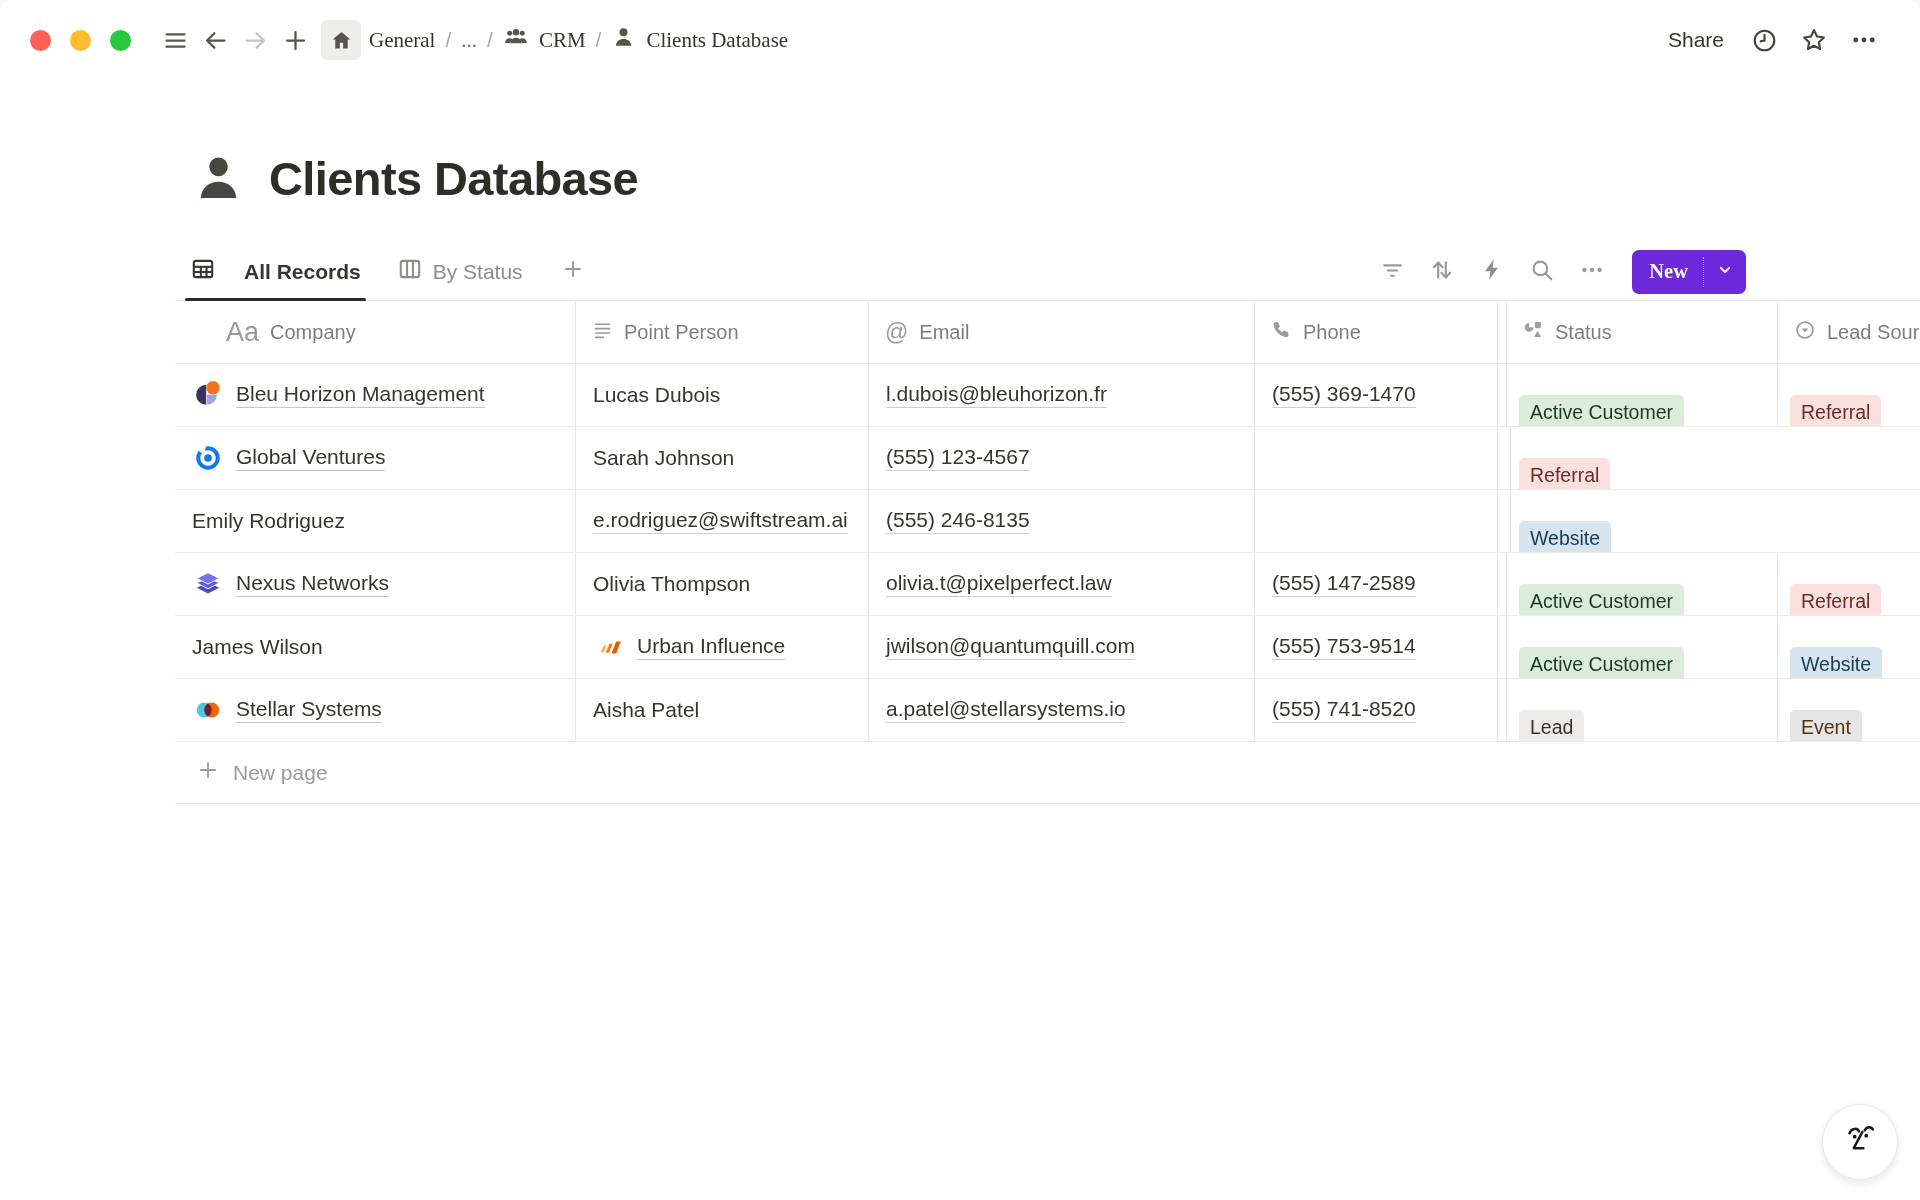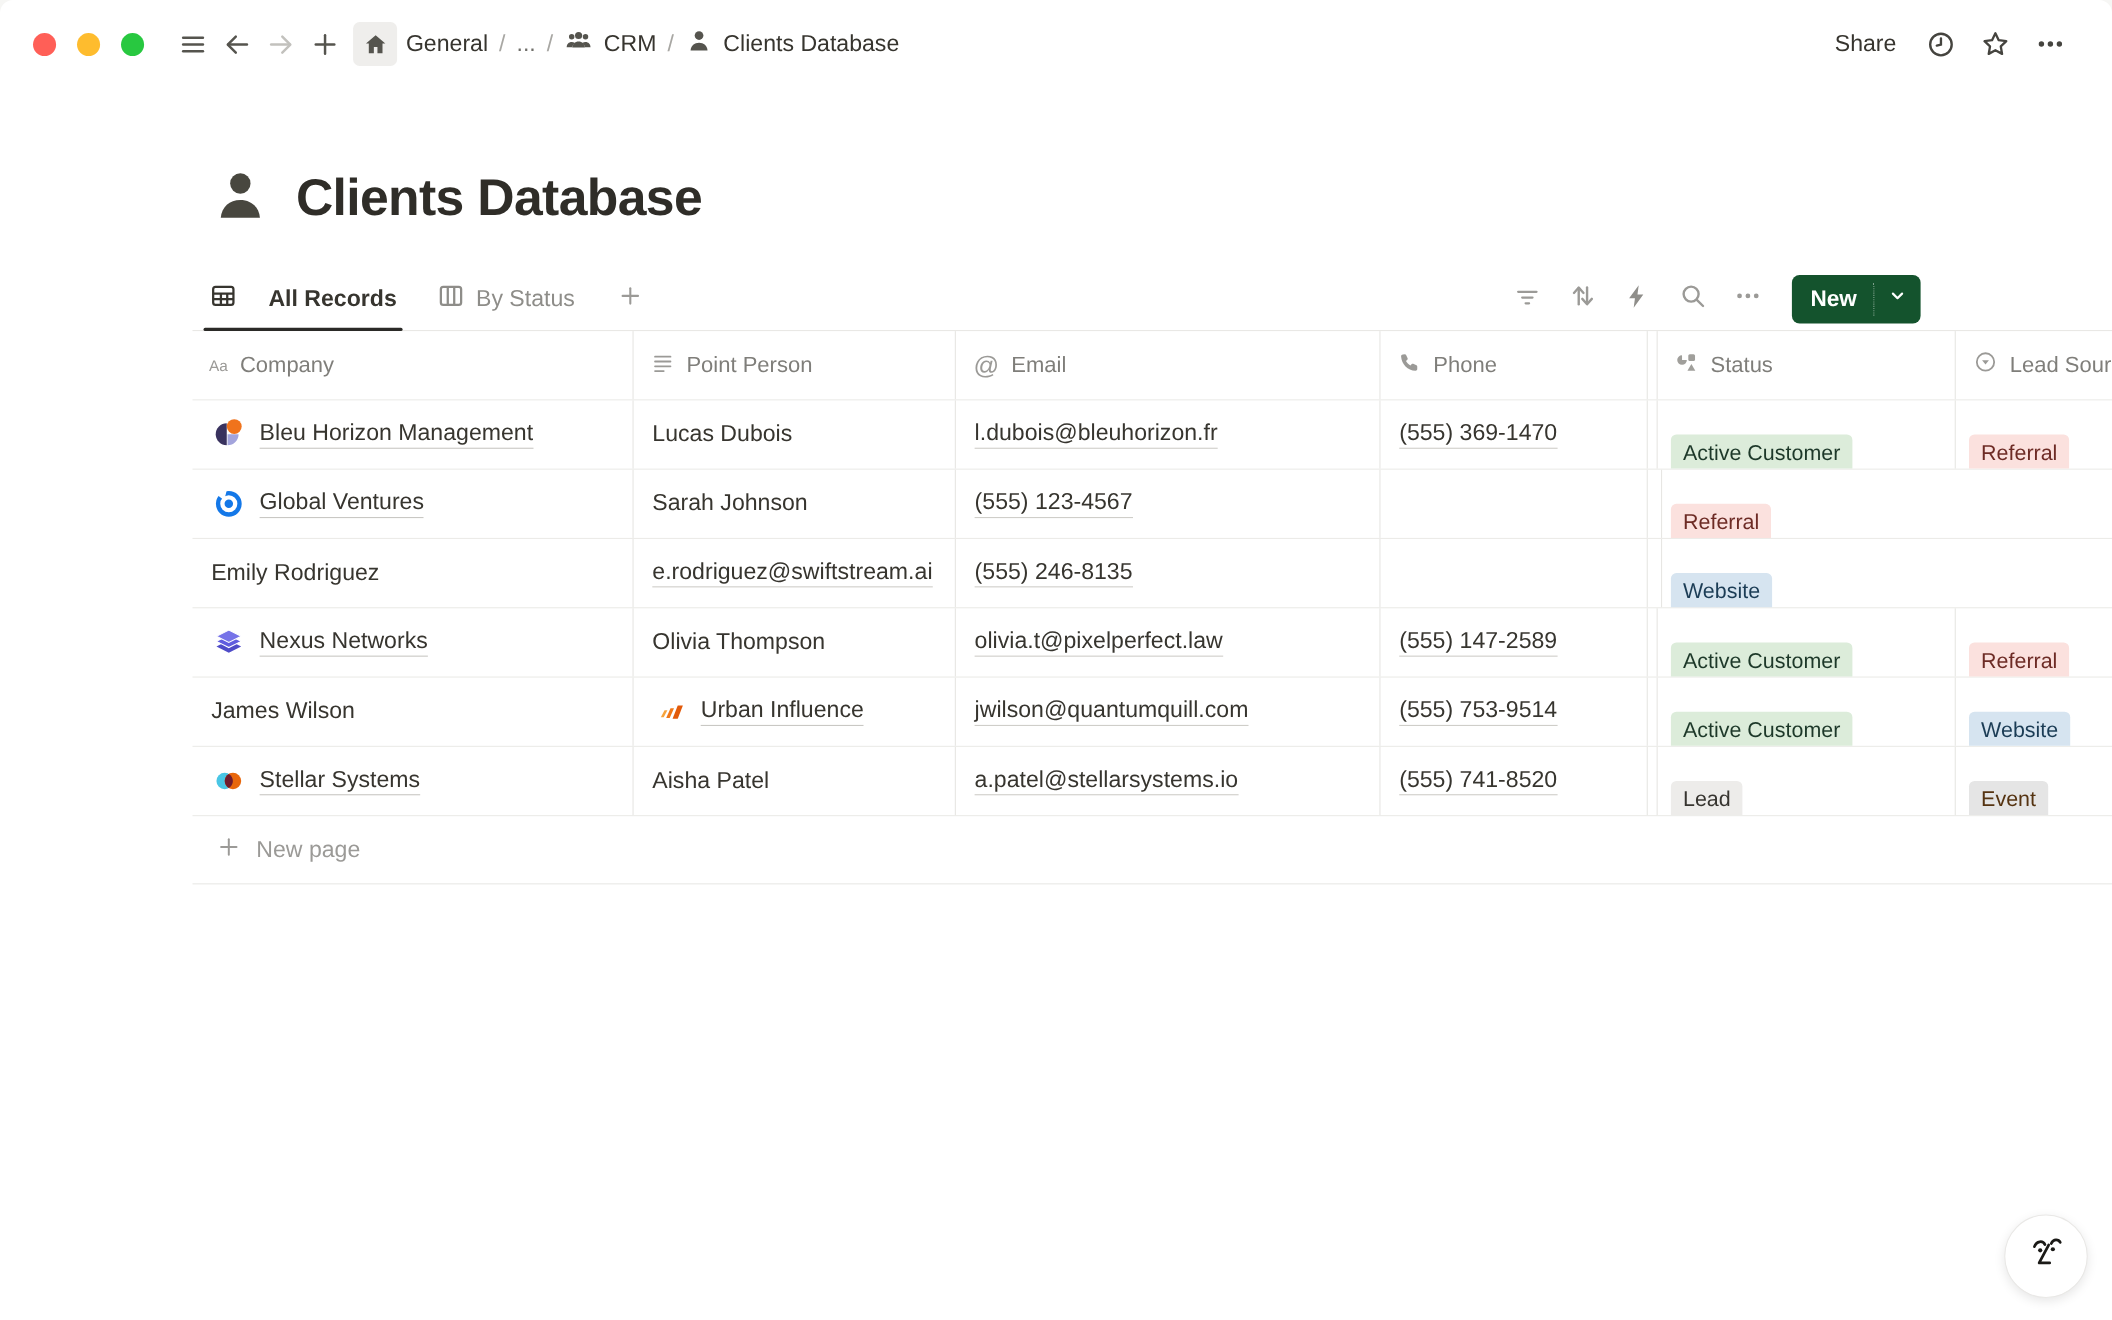--- a/index.html
+++ b/index.html
@@ -8,21 +8,21 @@
   .window { width:1920px; height:1200px; background:#fff; border-radius:12px 12px 0 0; overflow:hidden; position:relative; }
 
   
   .topbar { height:80px; display:flex; align-items:center; padding:0 36px 0 30px; }
   .traffic { display:flex; gap:19px; margin-right:24px; }
   .traffic .dot { width:21px; height:21px; border-radius:50%; }
   .icon-btn { width:40px; height:40px; display:flex; align-items:center; justify-content:center; border-radius:6px; flex:0 0 auto; }
   .icon-btn svg { display:block; }
   .home-chip { background:#EFEEEC; }
   .crumbs { display:flex; align-items:center; font-size:21px; margin-left:6px; }
-  .crumb { display:flex; align-items:center; gap:10px; padding:4px 8px; border-radius:6px; color:#37352F; white-space:nowrap; }
+  .crumb { display:flex; align-items:center; gap:10px; padding:4px 8px; border-radius:6px; color:#37352F; white-space:nowrap;font-family:Liberation Serif, serif; }
   .crumb.dim { color:#6F6E69; }
   .crumb-sep { color:#A8A7A3; padding:0 2px; }
   .topbar-right { margin-left:auto; display:flex; align-items:center; gap:10px; }
   .share { font-size:21px; color:#37352F; padding:6px 10px; border-radius:6px; }
 
   
   .content { margin-left:175px; }
   .title-row { margin-top:70px; padding-left:15px; display:flex; align-items:center; gap:22px; }
   .title-row svg { display:block; }
   .page-title { font-size:47px; font-weight:700; letter-spacing:-0.6px; color:#2F2D28; }
@@ -48,21 +48,21 @@
   .hcell:last-child, .cell:last-child { border-right:none; }
   .thead, .trow { border-bottom:1px solid #ECEBE8; }
   .trow { height:63px; }
   .cell { display:flex; align-items:center; padding-left:17px; font-size:21px; border-right:1px solid #E7E6E3; overflow:hidden; white-space:nowrap; }
   .cell.company { padding-left:18px; gap:13px; }
   .cell .logo { flex:0 0 auto; display:flex; }
   .page-link { font-weight:500; color:#37352F; border-bottom:1.5px solid #C9C8C4; padding-bottom:1px; }
   .ulink { color:#37352F; border-bottom:1.5px solid #CFCEC9; padding-bottom:1px; }
   .badge-cell { padding-left:12px; }
   .badge { font-size:19.5px; line-height:1; padding:8px 11px 8px; border-radius:5px; white-space:nowrap;margin-top:36px; }
-  .aa { font-size:14px; color:#9B9A97; letter-spacing:0; }
+  .aa { font-size:27px; color:#9B9A97; letter-spacing:0;margin-left:36px; }
   .at { font-size:23px; color:#9B9A97; }
   .newpage-row { height:62px; display:flex; align-items:center; gap:13px; padding-left:21px; color:#9B9A97; font-size:21px; border-bottom:1px solid #E9E8E5; }
 
   
   .ai-fab { position:absolute; right:22px; bottom:20px; width:76px; height:76px; border-radius:50%; background:#fff; border:1px solid #E9E8E6; box-shadow:0 3px 10px rgba(0,0,0,0.10); display:flex; align-items:center; justify-content:center; }
 </style>
 </head>
 <body>
 
 <div class="window">
@@ -271,21 +271,21 @@
         </div>
         <div class="tool-btn">
           <span>
             <svg width="26" height="26" viewBox="0 0 24 24" fill="#9B9A97">
                 <circle cx="5" cy="12" r="2"></circle>
                 <circle cx="12" cy="12" r="2"></circle>
                 <circle cx="19" cy="12" r="2"></circle>
               </svg>
           </span>
         </div>
-        <div class="new-btn" style="background: #14532d;">
+        <div class="new-btn" style="background: #6d28d9; font-family: Liberation Serif, serif;">
           <div class="new-label">New</div>
           <div class="new-divider"></div>
           <div class="new-caret">
             <span>
               <svg width="20" height="20" viewBox="0 0 24 24" fill="none" stroke="#fff" stroke-width="2.4" stroke-linecap="round" stroke-linejoin="round">
                   <polyline points="7,9.5 12,14.5 17,9.5"></polyline>
                 </svg>
             </span>
           </div>
         </div>

